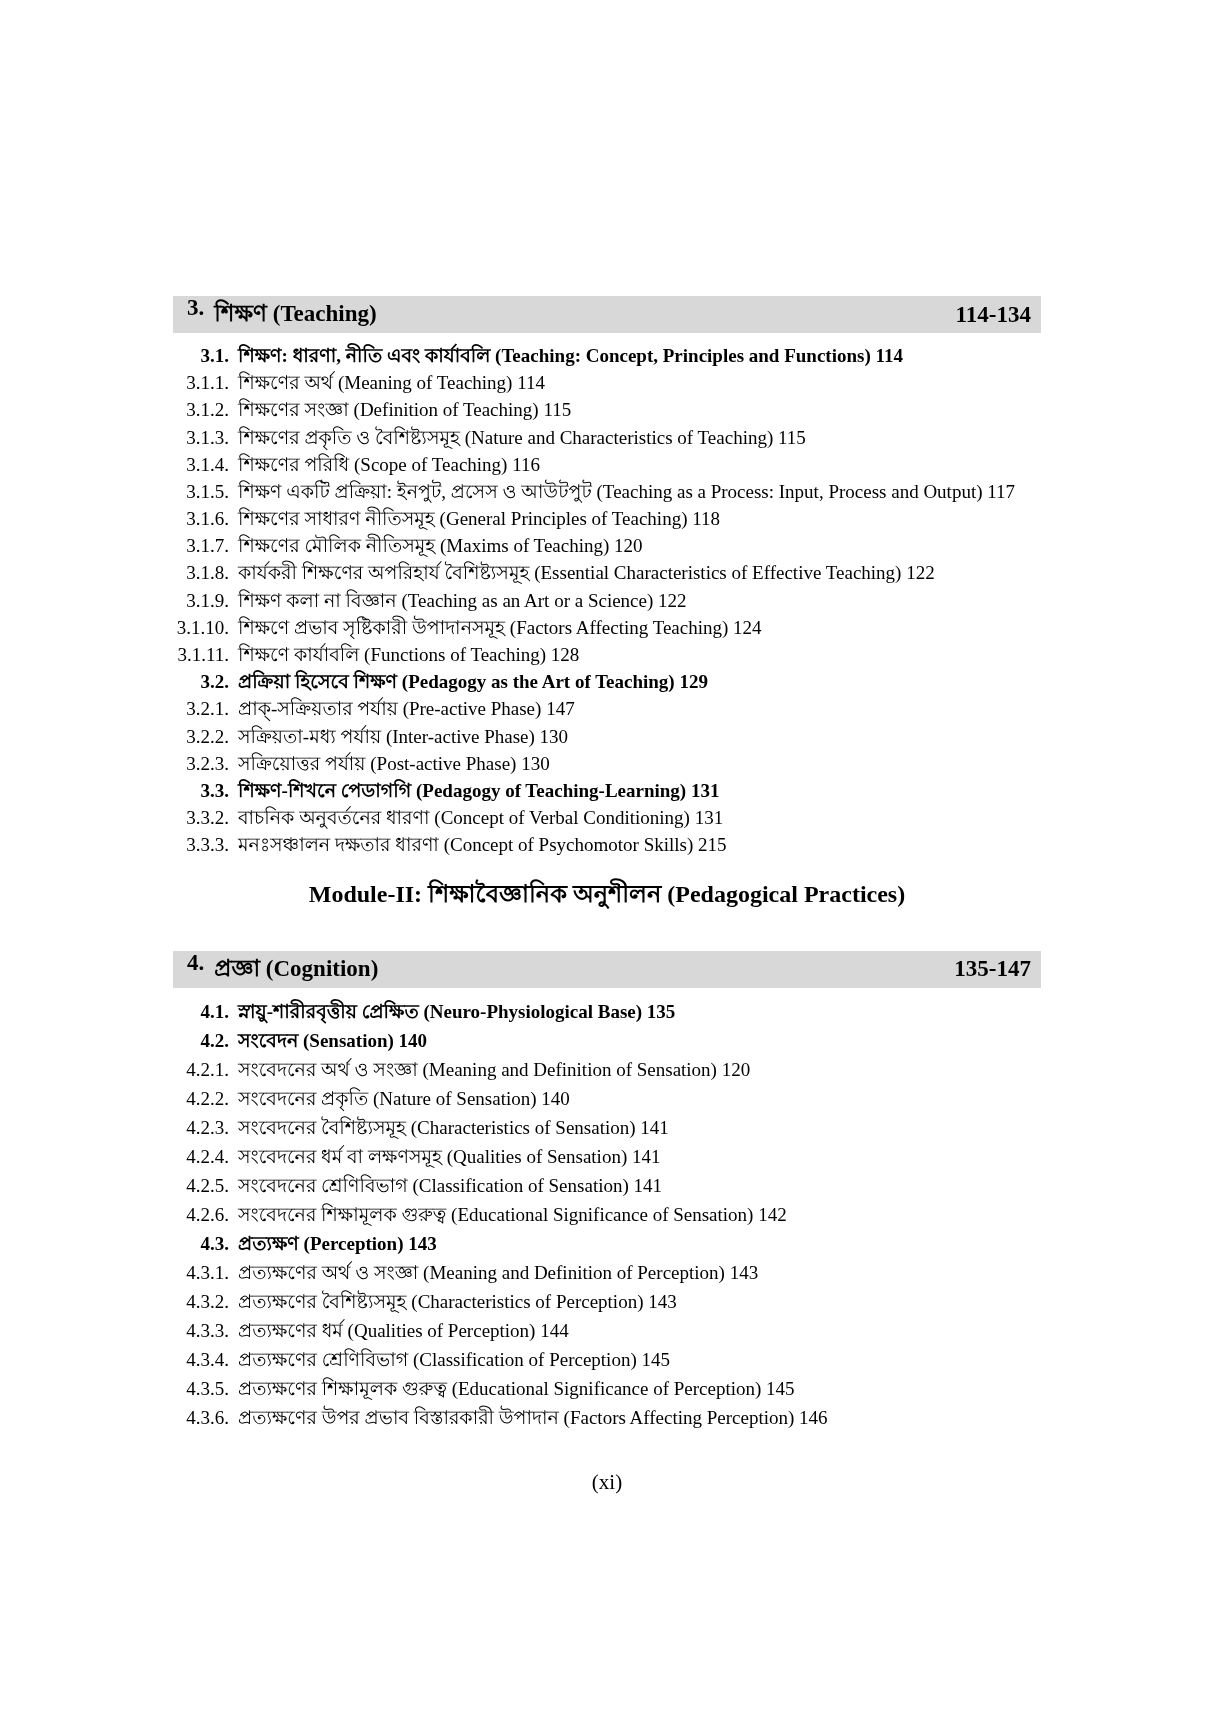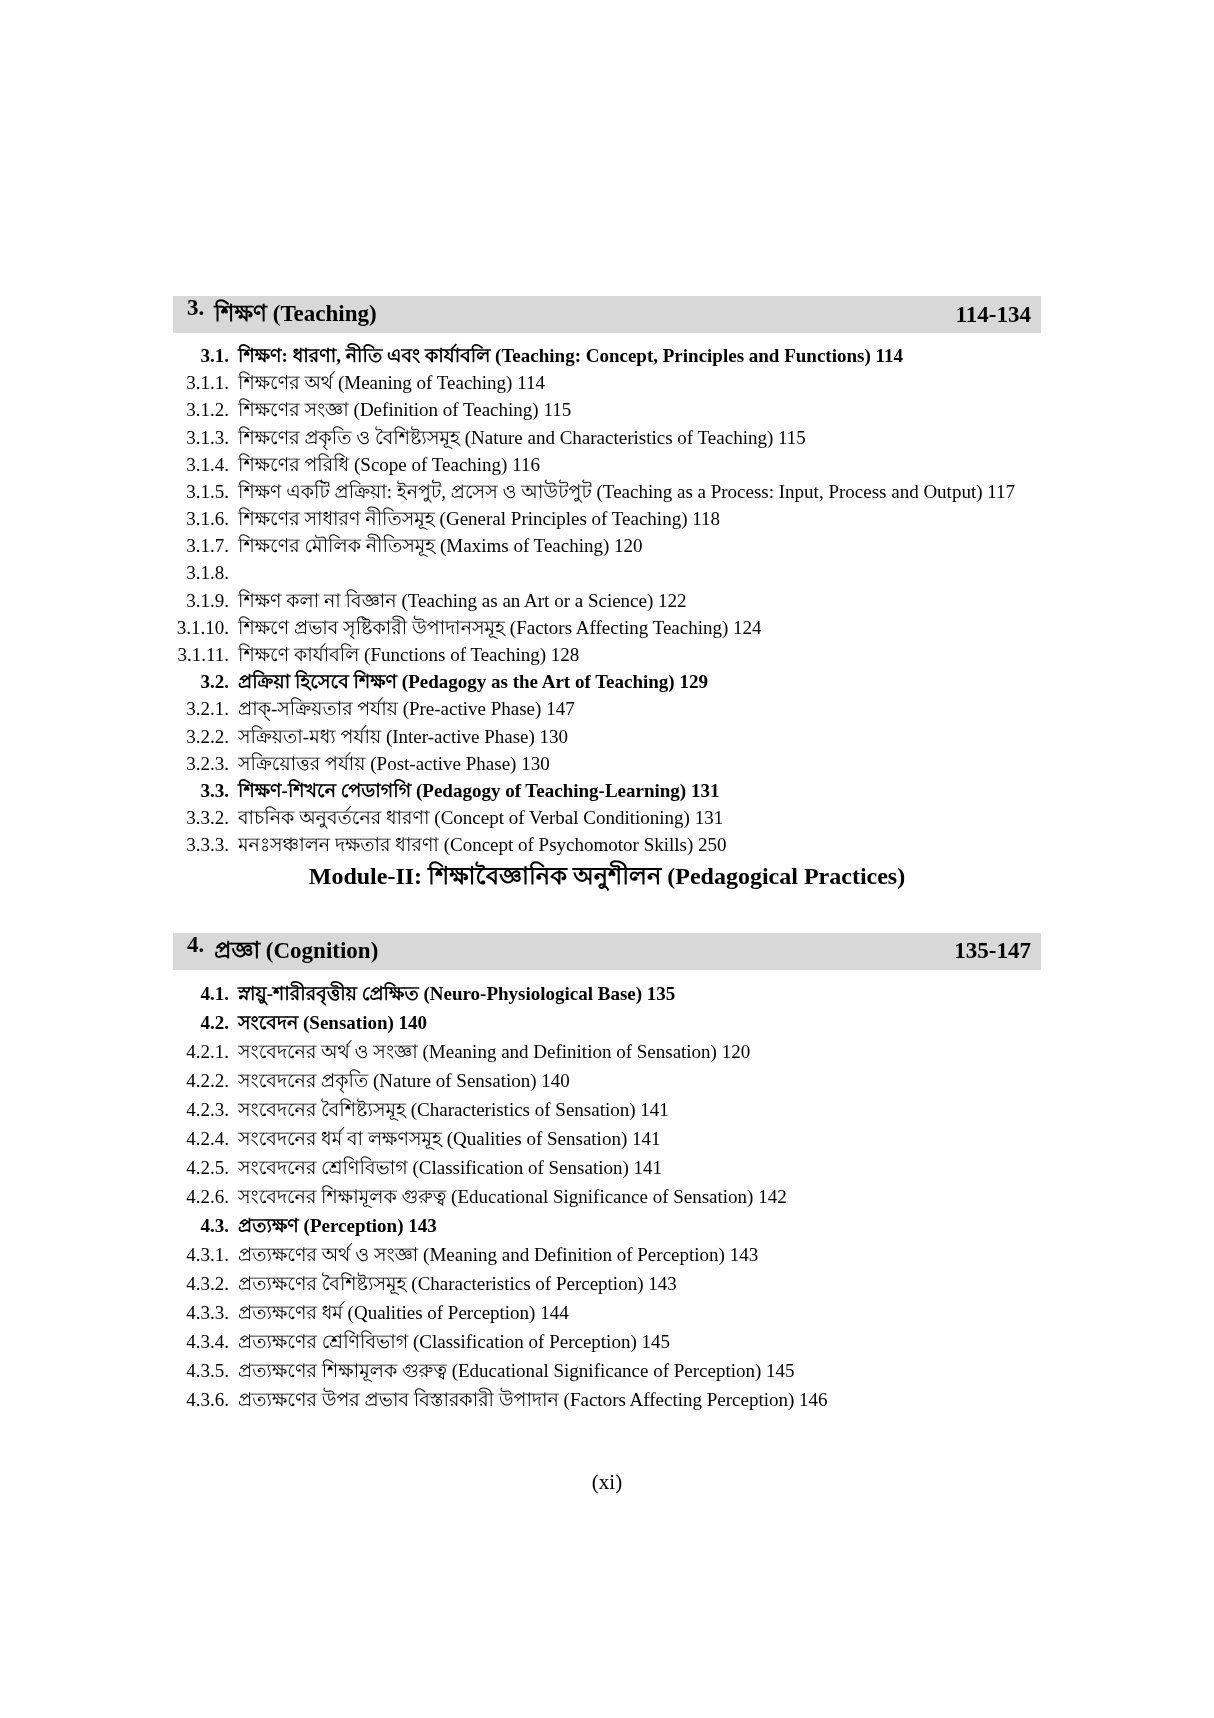--- a/index.html
+++ b/index.html
@@ -50,20 +50,21 @@
   .toc-num{
     width:56px;
     min-width:56px;
     text-align:right;
     margin-right:9px;
   }
   .module-heading{
     text-align:center;
     font-weight:bold;
     font-size:24px;
+    margin-top:18px;
     margin-bottom:42px;
     line-height:30px;
   }
   .footer{
     position:absolute;
     top:1470px;
     left:0;
     width:100%;
     text-align:center;
     font-size:21px;
@@ -111,20 +112,21 @@
         <div class="toc-row">
           <span class="toc-num">3.1.6.</span>
           <span class="toc-text">শিক্ষণের সাধারণ নীতিসমূহ (General Principles of Teaching) 118</span>
         </div>
         <div class="toc-row">
           <span class="toc-num">3.1.7.</span>
           <span class="toc-text">শিক্ষণের মৌলিক নীতিসমূহ (Maxims of Teaching) 120</span>
         </div>
         <div class="toc-row">
           <span class="toc-num">3.1.8.</span>
+          <span class="toc-text">কার্যকরী শিক্ষণের অপরিহার্য বৈশিষ্ট্যসমূহ (Essential Characteristics of Effective Teaching) 122</span>
         </div>
         <div class="toc-row">
           <span class="toc-num">3.1.9.</span>
           <span class="toc-text">শিক্ষণ কলা না বিজ্ঞান (Teaching as an Art or a Science) 122</span>
         </div>
         <div class="toc-row">
           <span class="toc-num">3.1.10.</span>
           <span class="toc-text">শিক্ষণে প্রভাব সৃষ্টিকারী উপাদানসমূহ (Factors Affecting Teaching) 124</span>
         </div>
         <div class="toc-row">
@@ -150,21 +152,21 @@
         <div class="toc-row bold">
           <span class="toc-num">3.3.</span>
           <span class="toc-text">শিক্ষণ-শিখনে পেডাগগি (Pedagogy of Teaching-Learning) 131</span>
         </div>
         <div class="toc-row">
           <span class="toc-num">3.3.2.</span>
           <span class="toc-text">বাচনিক অনুবর্তনের ধারণা (Concept of Verbal Conditioning) 131</span>
         </div>
         <div class="toc-row">
           <span class="toc-num">3.3.3.</span>
-          <span class="toc-text">মনঃসঞ্চালন দক্ষতার ধারণা (Concept of Psychomotor Skills) 250</span>
+          <span class="toc-text">মনঃসঞ্চালন দক্ষতার ধারণা (Concept of Psychomotor Skills) 215</span>
         </div>
       </div>
 
     <div class="module-heading">Module-II: শিক্ষাবৈজ্ঞানিক অনুশীলন (Pedagogical Practices)</div>
 
     <div class="section-bar" style="background: rgb(216, 216, 216);">
       <span class="bar-left">
         <span>4.</span>
         <span>প্রজ্ঞা (Cognition)</span>
       </span>

